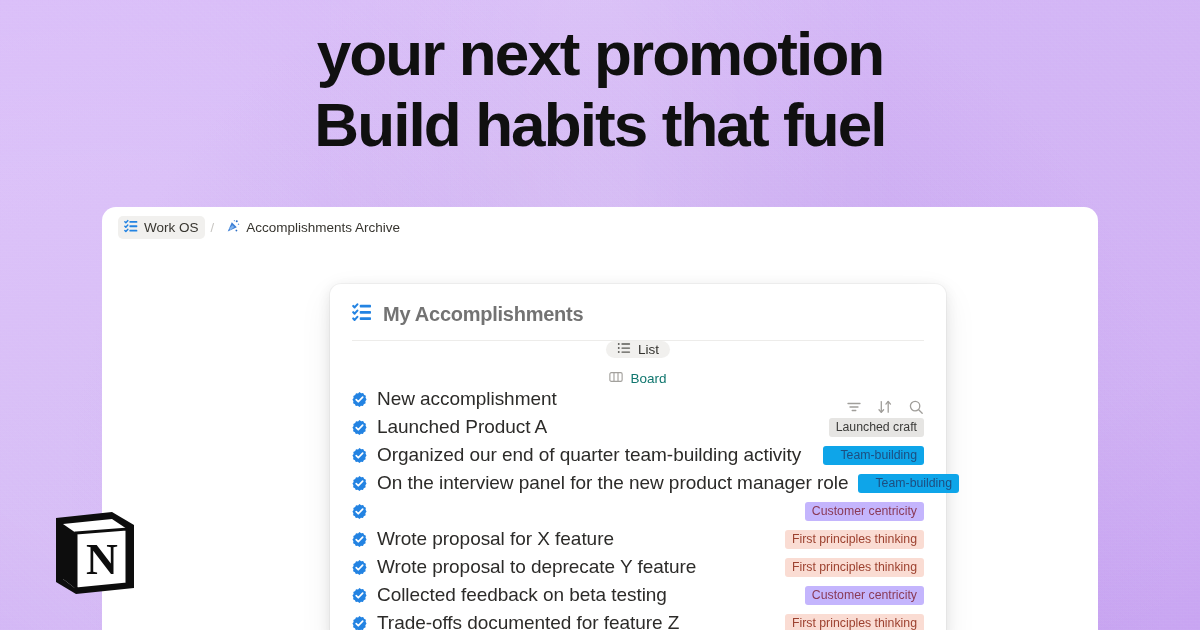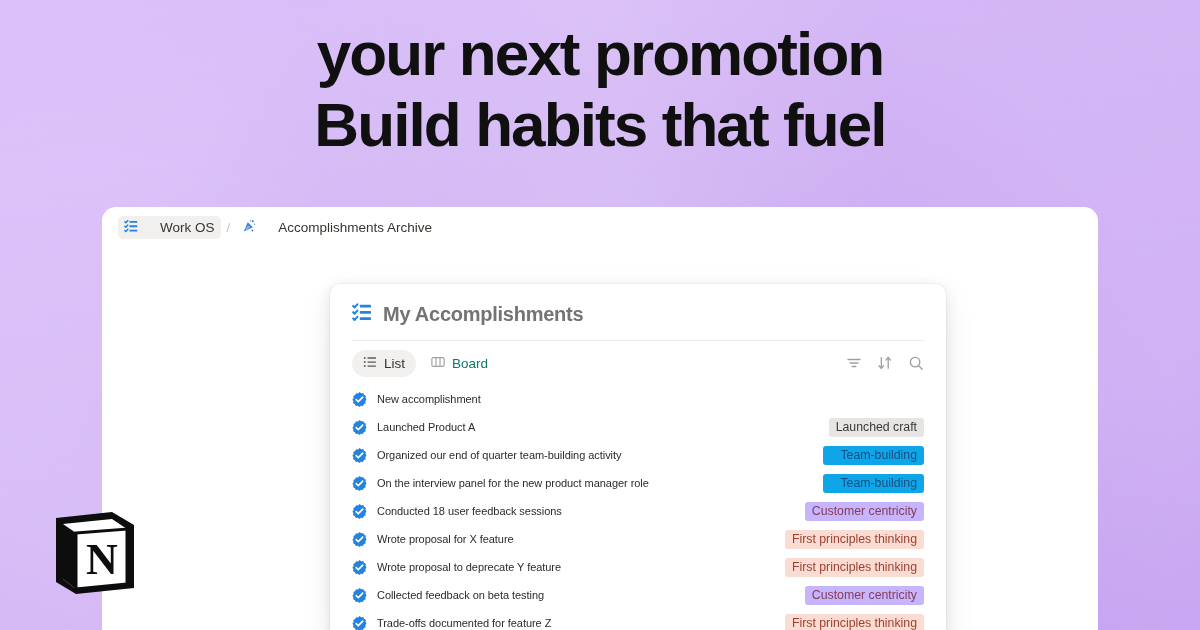--- a/index.html
+++ b/index.html
@@ -86,21 +86,21 @@
     display: flex;
     align-items: center;
     height: 40px;
     padding: 0 16px;
     gap: 5px;
     font-size: 13px;
   }
   .crumb {
     display: inline-flex;
     align-items: center;
-    gap: 22px;
+    gap: 6px;
     padding: 3px 6px;
     border-radius: 5px;
     color: #37352f;
     white-space: nowrap;
   }
   .crumb.active { background: #f1f0ee; }
   .crumb-sep { color: #c7c5c1; font-size: 13px; padding: 0 1px; }
   .crumb-label { font-size: 13.5px; color: #37352f; }
 
   
@@ -130,21 +130,22 @@
     font-weight: 700;
     color: #737373;
     letter-spacing: -0.25px;
   }
 
   
   #view-bar {
     display: flex;
     align-items: center;
     height: 44px;
-    gap: 4px;
+    gap: 12px;
+    flex-direction: column;
   }
   .view-tab {
     display: inline-flex;
     align-items: center;
     gap: 7px;
     height: 27px;
     padding: 0 11px;
     border-radius: 14px;
     font-size: 13.5px;
     color: #0f766e;
@@ -161,21 +162,21 @@
   
   #rows { padding-bottom: 6px; }
   .row {
     display: flex;
     align-items: center;
     height: 28px;
     gap: 10px;
   }
   .row-check { width: 15px; height: 15px; flex: 0 0 15px; display: inline-flex; }
   .row-title {
-    font-size: 11px;
+    font-size: 19px;
     color: #2c2b29;
     white-space: nowrap;
     letter-spacing: -0.05px;
   }
   .row-tag {
     margin-left: auto;
     font-size: 12.3px;
     line-height: 17px;
     padding: 1px 7px;
     border-radius: 3px;
@@ -353,21 +354,20 @@
     <span class="row-tag tag-blue">Team-building</span>
   </div>
 
   <div class="row">
     <span class="row-check">
       <svg width="15" height="15" viewBox="0 0 16 16" aria-hidden="true">
         <path d="M8 0.6 l1.9 1.35 2.3-.35 .95 2.12 2.12.95-.35 2.3L16 9.13l-1.35 1.9.35 2.3-2.12.95-.95 2.12-2.3-.35L8 17.4l-1.9-1.35-2.3.35-.95-2.12-2.12-.95.35-2.3L0 9.13l1.35-1.9-.35-2.3 2.12-.95.95-2.12 2.3.35z" transform="scale(0.94) translate(0.5,-0.5)" fill="#2383e2"></path>
         <path d="M4.5 8.2 L6.7 10.4 L11.4 5.4" fill="none" stroke="#ffffff" stroke-width="1.85" stroke-linecap="round" stroke-linejoin="round"></path>
       </svg>
     </span>
-    <span class="row-title">Conducted 18 user feedback sessions</span>
     <span class="row-tag tag-pink">Customer centricity</span>
   </div>
 
   <div class="row">
     <span class="row-check">
       <svg width="15" height="15" viewBox="0 0 16 16" aria-hidden="true">
         <path d="M8 0.6 l1.9 1.35 2.3-.35 .95 2.12 2.12.95-.35 2.3L16 9.13l-1.35 1.9.35 2.3-2.12.95-.95 2.12-2.3-.35L8 17.4l-1.9-1.35-2.3.35-.95-2.12-2.12-.95.35-2.3L0 9.13l1.35-1.9-.35-2.3 2.12-.95.95-2.12 2.3.35z" transform="scale(0.94) translate(0.5,-0.5)" fill="#2383e2"></path>
         <path d="M4.5 8.2 L6.7 10.4 L11.4 5.4" fill="none" stroke="#ffffff" stroke-width="1.85" stroke-linecap="round" stroke-linejoin="round"></path>
       </svg>
     </span>

